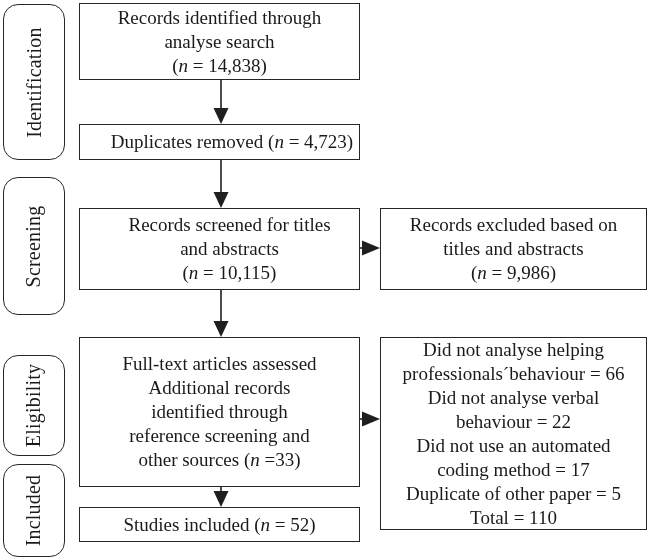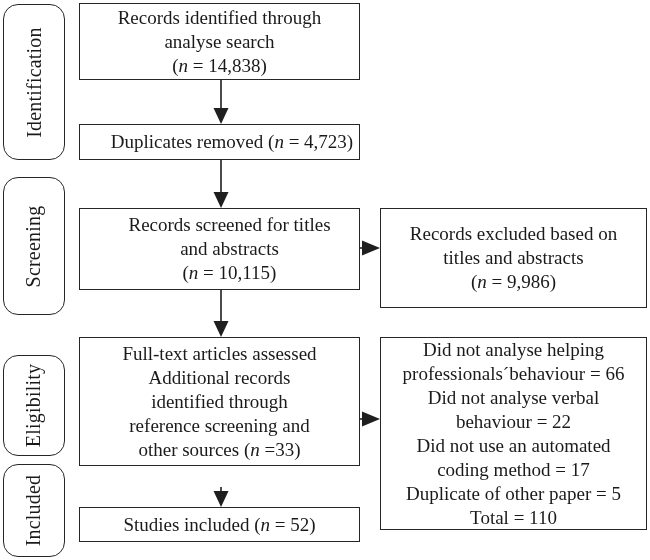--- a/index.html
+++ b/index.html
@@ -57,23 +57,23 @@
   }
   .box .line {
     line-height: 24px;
     white-space: nowrap;
   }
   .col-main { left: 79px; width: 281px; }
   .col-side { left: 380px; width: 267px; }
   .box-identified       { top: 3px;   height: 77px;  }
   .box-duplicates       { top: 124px; height: 36px; padding-left: 29px;  }
   .box-screened         { top: 208px; height: 82px; padding-left: 24px;  }
-  .box-fulltext         { top: 337px; height: 129px; }
+  .box-fulltext         { top: 337px; height: 150px; }
   .box-included-studies { top: 507px; height: 35px;  }
-  .box-excluded         { top: 208px; height: 100px;  }
+  .box-excluded         { top: 208px; height: 82px;  }
   .box-reasons          { top: 337px; height: 193px; }
   .stage-identification { top: 4px;   height: 156px; }
   .stage-screening      { top: 177px; height: 138px; }
   .stage-eligibility    { top: 355px; height: 101px; }
   .stage-included       { top: 464px; height: 93px;  }
 </style>
 </head>
 <body>
 
 <div class="canvas">

